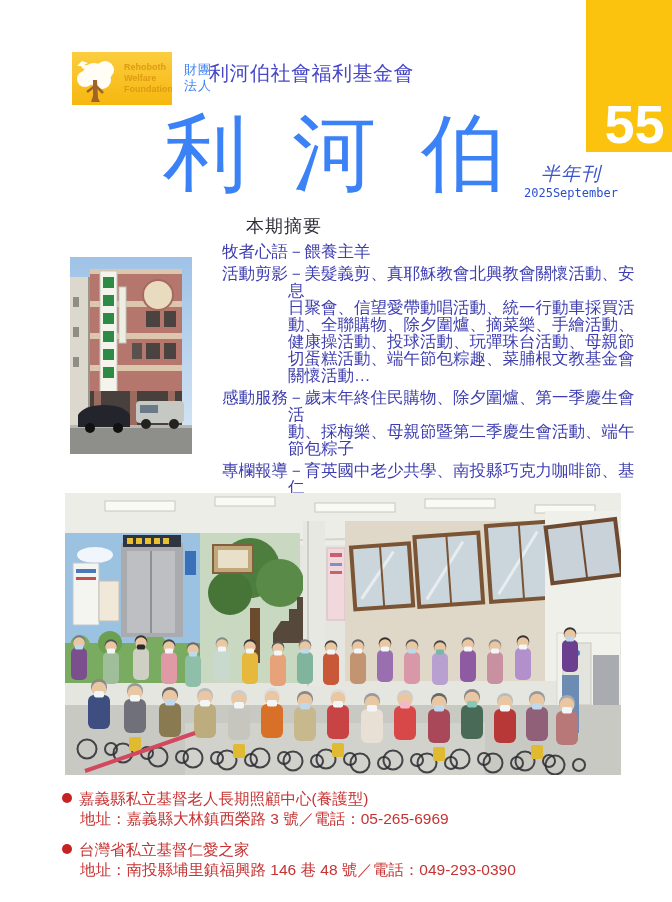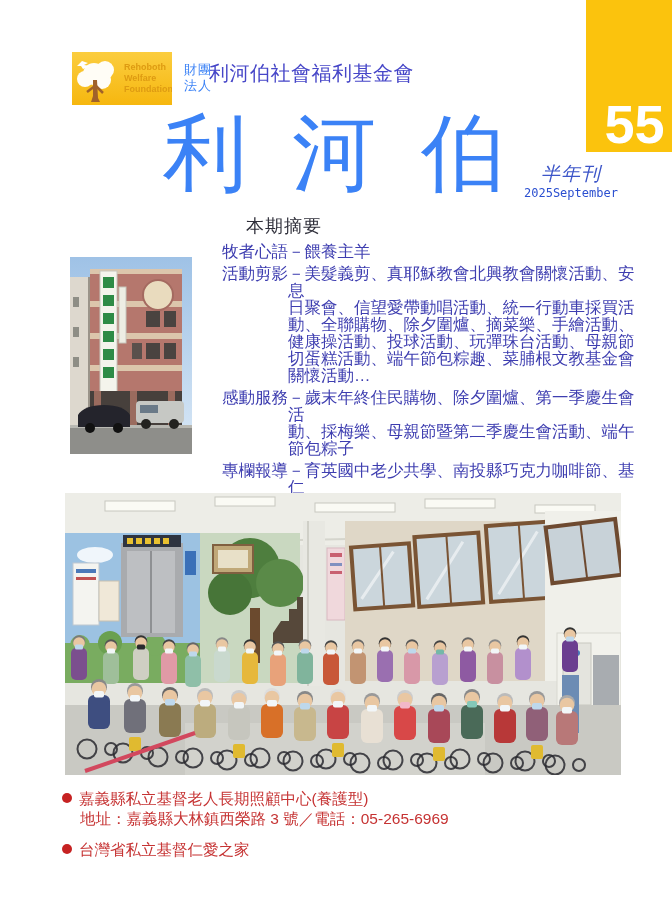--- a/index.html
+++ b/index.html
@@ -405,16 +405,17 @@
     </svg>
   </div>
 
   <div id="contacts">
     <div class="c-item">
       <div class="c-name"><span class="c-bullet"></span><span>嘉義縣私立基督老人長期照顧中心(養護型)</span></div>
       <div class="c-address">地址：嘉義縣大林鎮西榮路 3 號／電話：05-265-6969</div>
     </div>
     <div class="c-item">
       <div class="c-name"><span class="c-bullet"></span><span>台灣省私立基督仁愛之家</span></div>
+      <div class="c-address">地址：南投縣埔里鎮福興路 146 巷 48 號／電話：049-293-0390</div>
     </div>
   </div>
 
 </div>
 
 </body></html>

